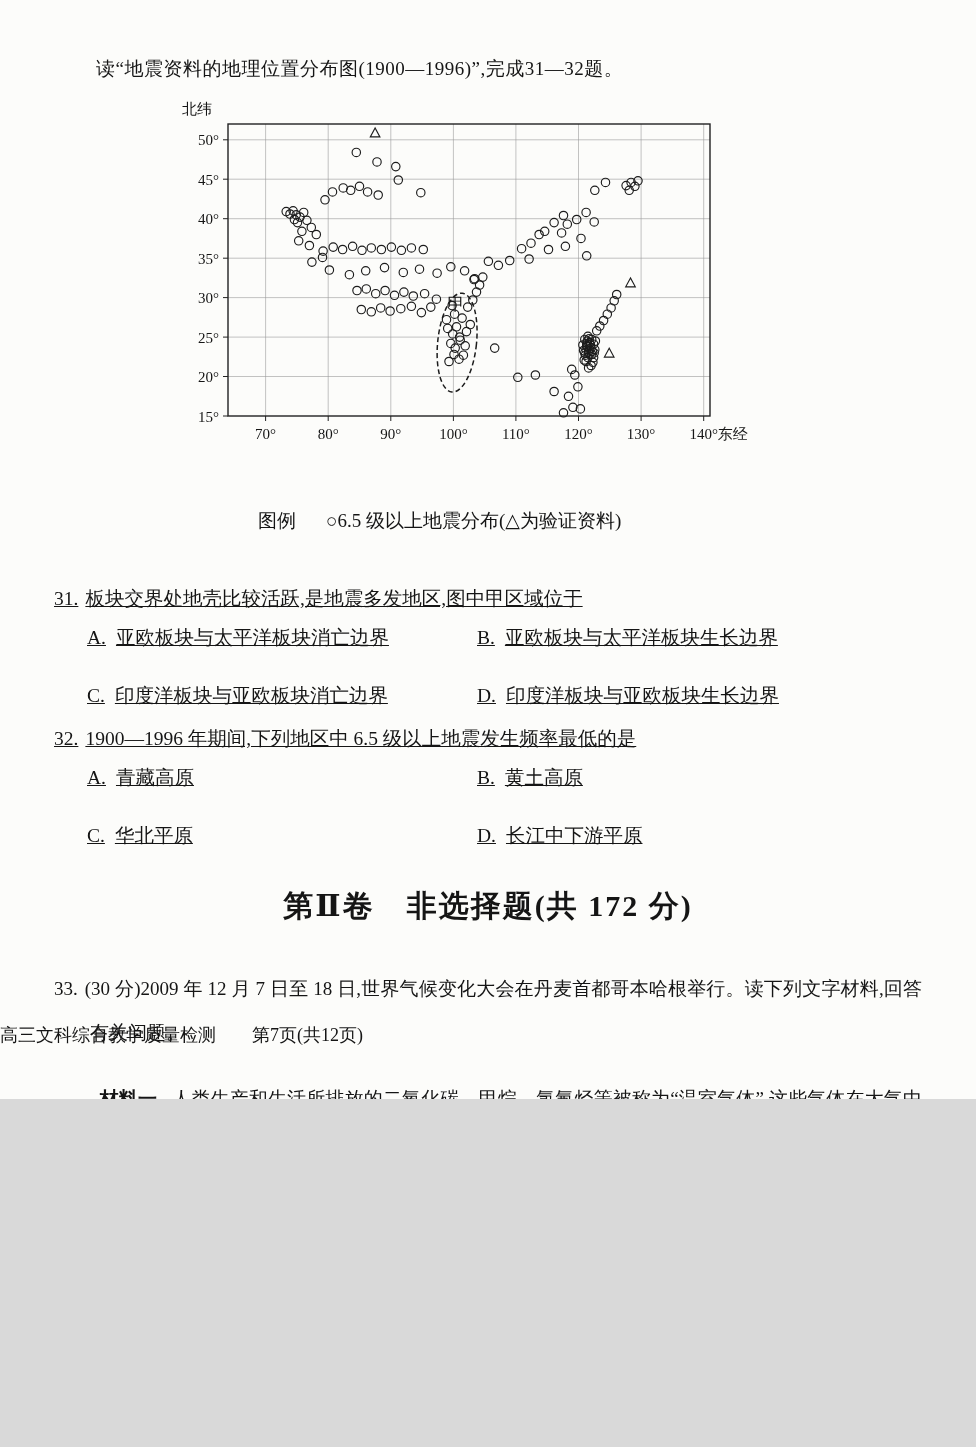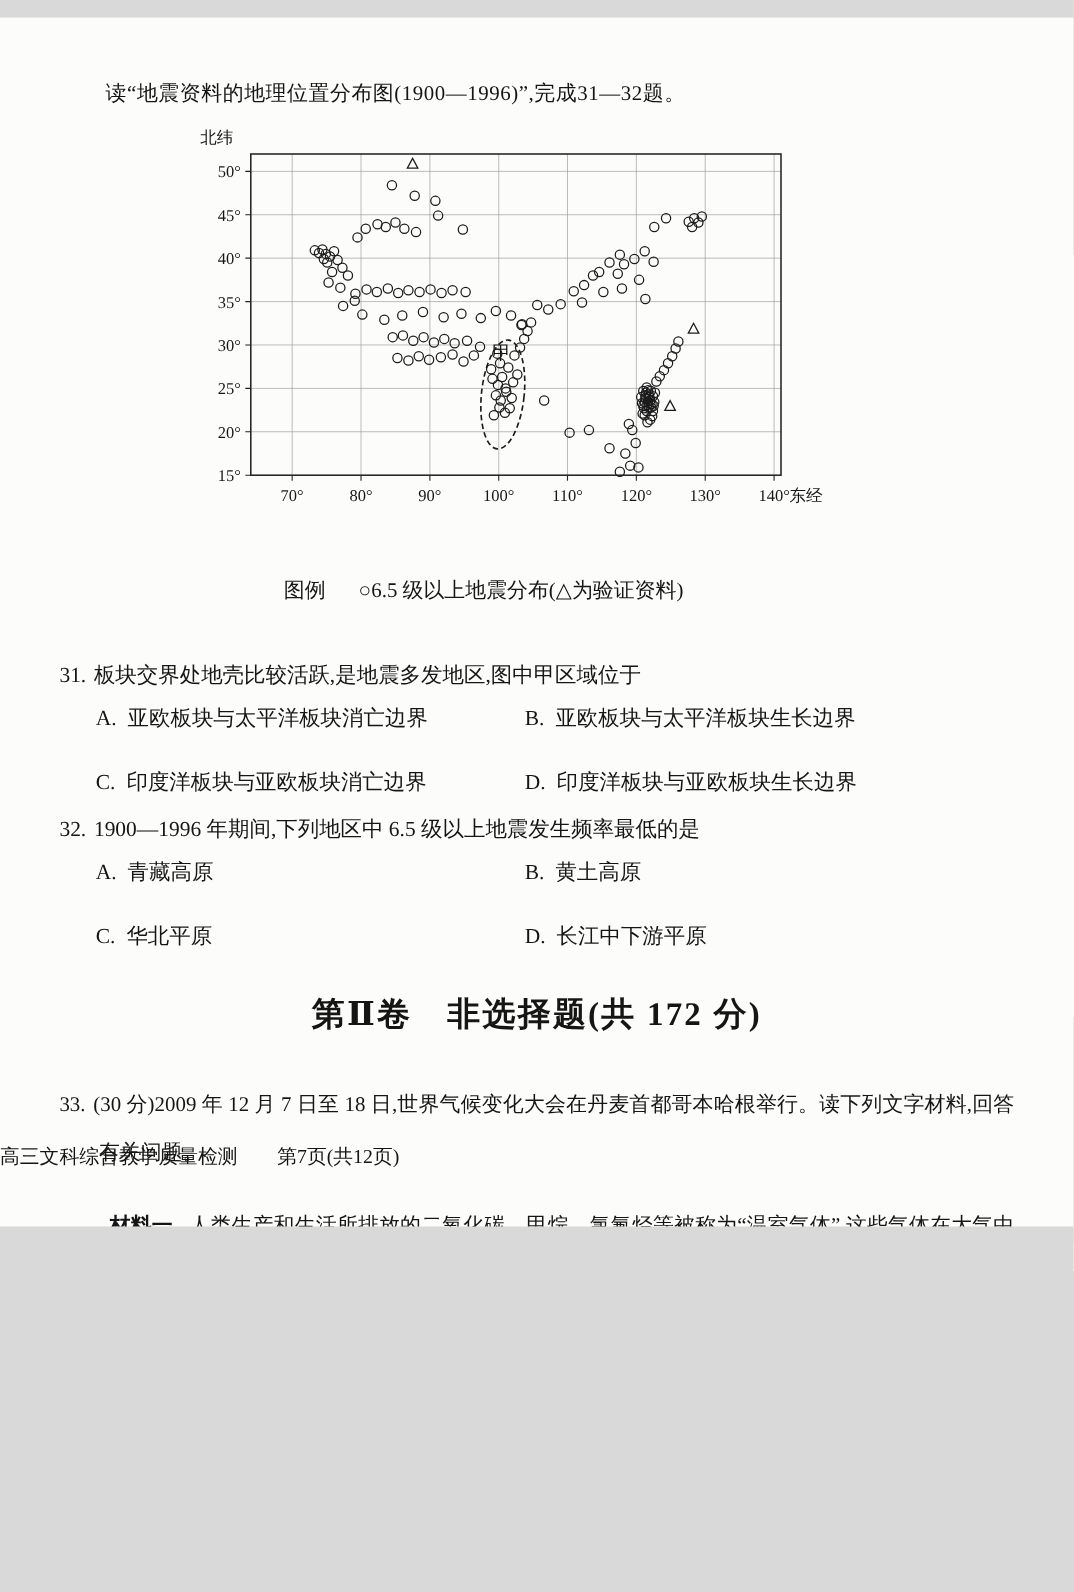--- a/index.html
+++ b/index.html
@@ -1,37 +1,37 @@
 <!DOCTYPE html>
 <html><head>
 <meta charset="utf-8">
 <style>
   *{box-sizing:border-box;}
   html,body{margin:0;padding:0;background:#d9d9d9;}
   .page{
-    width:976px;height:1099px;margin:16px auto;background:#fcfcfa;color:#151515;
+    width:976px;height:1099px;margin:0 auto;background:#fcfcfa;color:#151515;
     font-family:"Liberation Serif","DejaVu Serif",serif;
     position:relative;padding:56px 54px 0 54px;overflow:hidden;
   }
   .intro{margin:0 0 0 42px;font-size:19px;letter-spacing:.5px;}
   .chart-wrap{margin:16px 0 0 90px;}
   svg{display:block;}
   svg text{font-family:"Liberation Serif","DejaVu Serif",serif;fill:#151515;}
   .grid{stroke:#9a9a9a;stroke-width:.6;}
   .frame{fill:none;stroke:#222;stroke-width:1.4;}
   .tick{stroke:#222;stroke-width:1;}
   .pt{fill:none;stroke:#1c1c1c;stroke-width:1.15;}
   .region{fill:none;stroke:#1c1c1c;stroke-width:1.5;stroke-dasharray:5 3;}
   .xlab{font-size:15px;text-anchor:middle;}
   .ylab{font-size:15px;text-anchor:end;}
   .axt{font-size:15px;}
   .jia{font-size:17px;text-anchor:middle;}
   .legend{margin:58px 0 0 204px;font-size:19px;}
   .lgd-label{margin-right:30px;}
-  .question{font-size:19.5px;}
+  .question{font-size:19.5px;text-decoration:underline;}
   .q31{margin:52px 0 0 0;}
   .q32{margin:18px 0 0 0;}
   .stem{margin:0;line-height:1.35;}
   .qnum{margin-right:7px;}
   .options{display:grid;grid-template-columns:390px auto;padding-left:33px;margin-top:13px;row-gap:32px;font-size:19.5px;line-height:1.3;}
   .opt-label{margin-right:10px;}
   .section-title{text-align:center;font-size:30px;font-weight:700;margin:38px 0 0 0;letter-spacing:2px;}
   .q33{font-size:19px;line-height:2.3;margin:40px 0 0 0;padding-left:36px;text-indent:-36px;text-align:justify;}
   .material{font-size:19px;line-height:2.2;margin:24px 0 0 0;text-indent:2.4em;text-align:justify;}
   .material.m2{margin-top:26px;}

